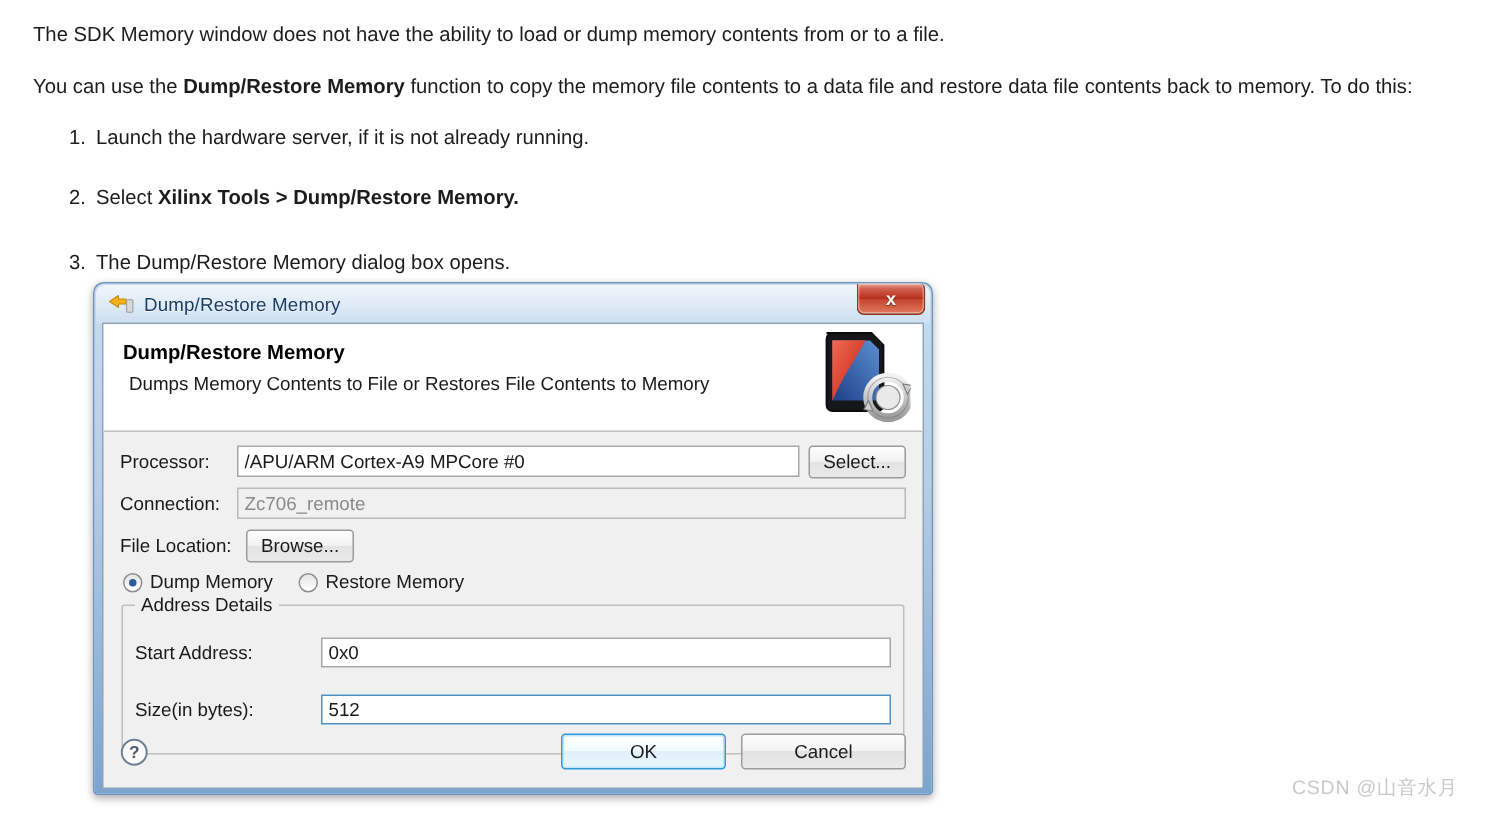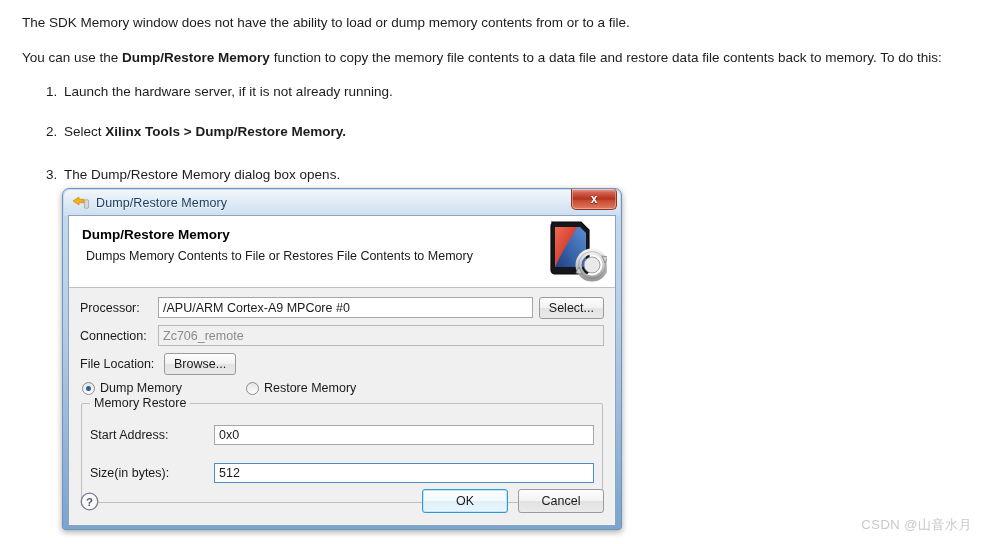--- a/index.html
+++ b/index.html
@@ -189,21 +189,20 @@
     border-radius: 3px;
     cursor: pointer;
   }
 
   
   .radio-row {
     display: flex;
     align-items: center;
     margin: 2px 0 8px 0;
     padding-left: 2px;
-    gap: 47px;
   }
   .radio {
     display: flex;
     align-items: center;
     margin-right: 17px;
     cursor: pointer;
     font-size: 12.5px;
     color: #1a1a1a;
   }
   .radio .dot {
@@ -280,21 +279,21 @@
     align-items: center;
     padding: 0 11px;
   }
   .help-icon {
     width: 19px; height: 19px;
     flex: 0 0 auto;
     cursor: pointer;
   }
   .spacer { flex: 1 1 auto; }
   .dlg-btn {
-    width: 86px; height: 24px;
+    width: 110px; height: 24px;
     font-size: 12.5px;
     font-family: "Liberation Sans", sans-serif;
     color: #1a1a1a;
     background: linear-gradient(to bottom, #fdfdfd 0%, #f3f3f3 48%, #e2e2e2 50%, #eaeaea 100%);
     border: 1px solid #9b9b9b;
     border-radius: 3px;
     margin-left: 10px;
     cursor: pointer;
   }
   .dlg-btn.default {
@@ -409,21 +408,21 @@
           <span class="dot"></span>
           <span>Dump Memory</span>
         </label>
         <label class="radio">
           <span class="dot"></span>
           <span>Restore Memory</span>
         </label>
       </div>
 
       <div class="groupbox">
-        <span class="gtitle">Memory Restore</span>
+        <span class="gtitle">Address Details</span>
 
         <div class="grow">
           <span class="lbl">Start Address:</span>
           <input class="gfield" type="text" value="0x0" style="">
         </div>
 
         <div class="grow">
           <span class="lbl">Size(in bytes):</span>
           <input class="gfield focused" type="text" value="512" style="">
         </div>

